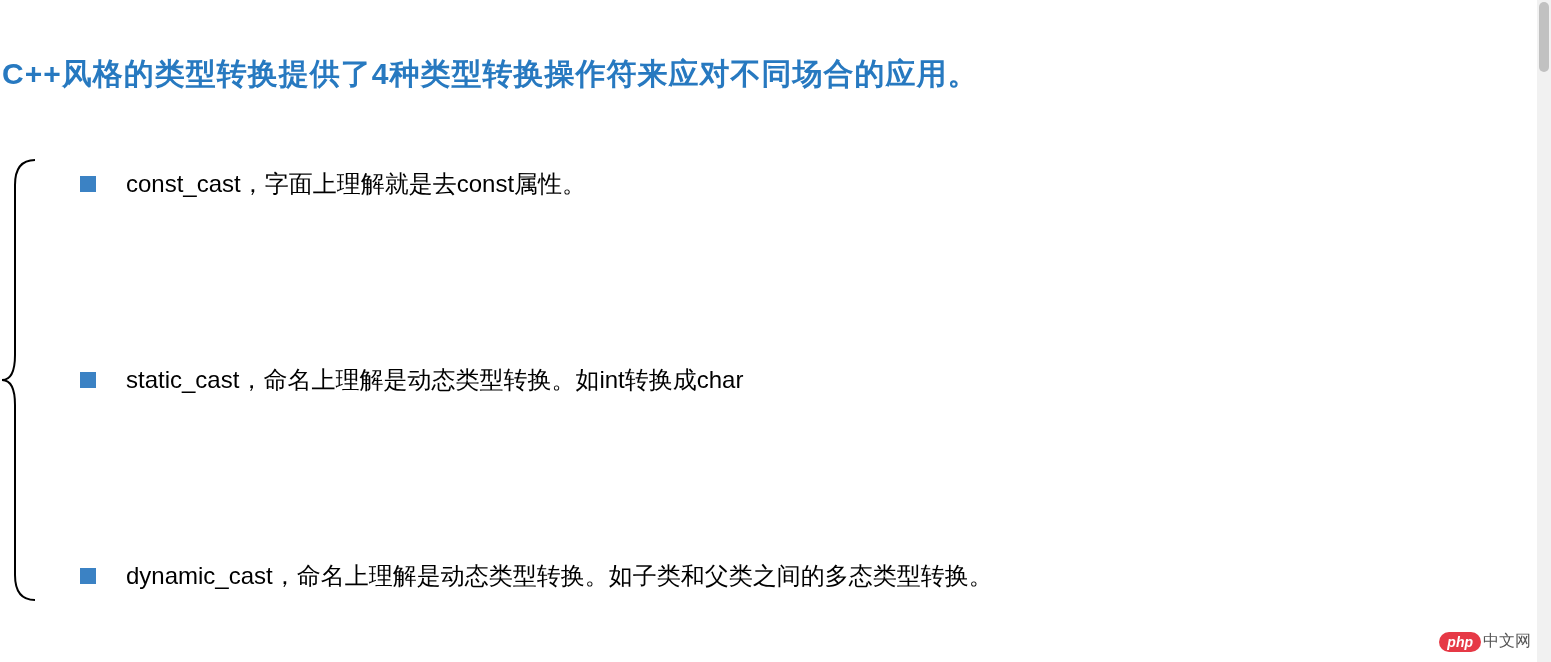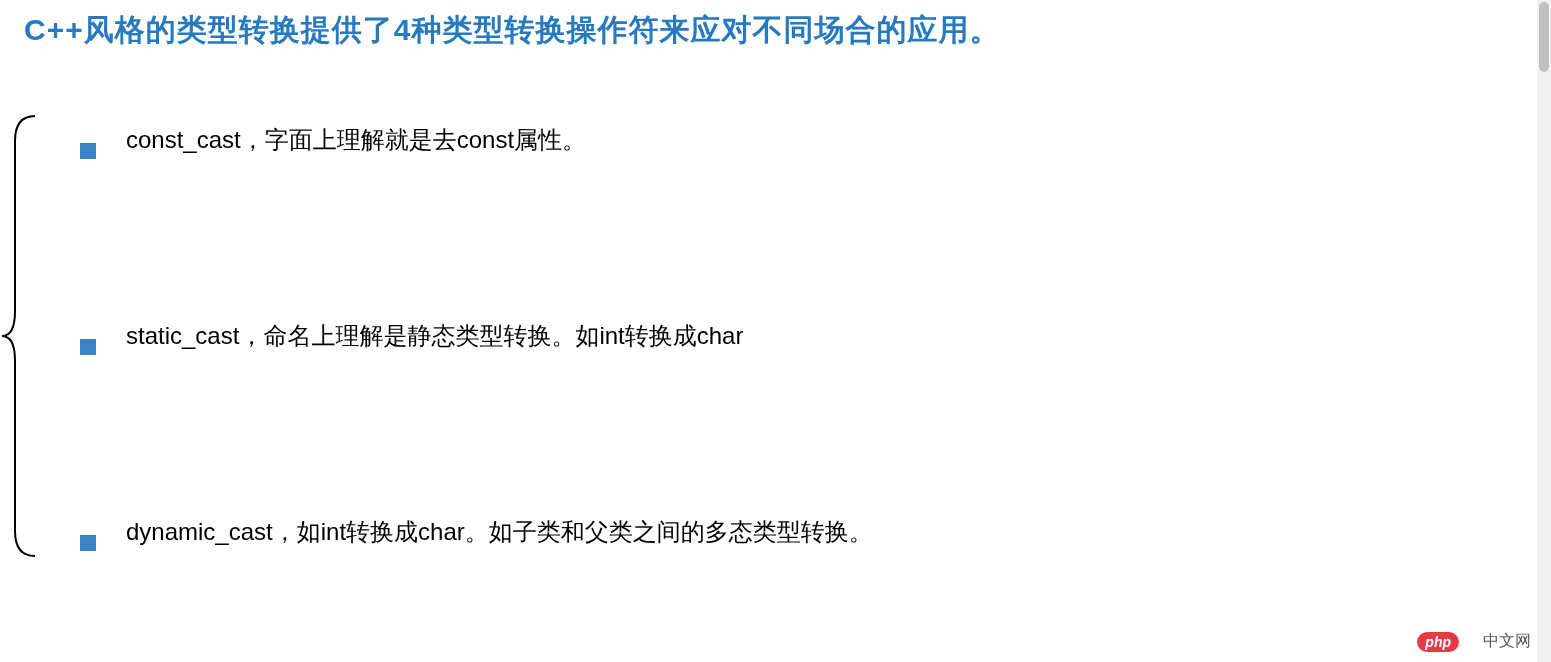--- a/index.html
+++ b/index.html
@@ -12,22 +12,23 @@
       background: #ffffff;
       width: 1551px;
       height: 662px;
       position: relative;
       overflow: hidden;
     }
     .title {
       color: #2779c0;
       font-size: 30px;
       font-weight: bold;
-      padding: 10px 0 0 24px;
+      padding: 10px 0 0 2px;
       letter-spacing: 1px;
+      margin-top: 44px;
     }
     .content-wrap {
       display: flex;
       align-items: center;
       margin-top: 60px;
     }
     .category-label {
       font-size: 30px;
       color: #000;
       margin-left: 80px;
@@ -48,21 +49,21 @@
     }
     .items {
       display: flex;
       flex-direction: column;
       justify-content: space-between;
       height: 430px;
       padding-left: 40px;
     }
     .item {
       display: flex;
-      align-items: flex-end;
+      align-items: center;
       font-size: 24px;
       color: #000;
       line-height: 1.6;
     }
     .bullet {
       width: 16px;
       height: 16px;
       background: #3b82c4;
       margin-right: 30px;
       flex-shrink: 0;
@@ -76,21 +77,21 @@
       font-size: 16px;
       color: #555;
     }
     .watermark .logo {
       background: #e63946;
       color: #fff;
       font-weight: bold;
       font-style: italic;
       padding: 2px 8px;
       border-radius: 10px;
-      margin-right: 24px;
+      margin-right: 2px;
       font-size: 14px;
     }
     .scrollbar-track {
       position: absolute;
       top: 0;
       right: 0;
       width: 14px;
       height: 100%;
       background: #f1f1f1;
     }
@@ -117,25 +118,25 @@
     </svg>
   </div>
 
   <div class="items">
     <div class="item">
       <span class="bullet"></span>
       <span>const_cast，字面上理解就是去const属性。</span>
     </div>
     <div class="item">
       <span class="bullet"></span>
-      <span>static_cast，命名上理解是静态类型转换。如int转换成char</span>
+      <span>static_cast，命名上理解是动态类型转换。如int转换成char</span>
     </div>
     <div class="item">
       <span class="bullet"></span>
-      <span>dynamic_cast，如int转换成char。如子类和父类之间的多态类型转换。</span>
+      <span>dynamic_cast，命名上理解是动态类型转换。如子类和父类之间的多态类型转换。</span>
     </div>
   </div>
 </div>
 
 <div class="watermark">
   <span class="logo">php</span>
   <span>中文网</span>
 </div>
 
 <div class="scrollbar-track">

